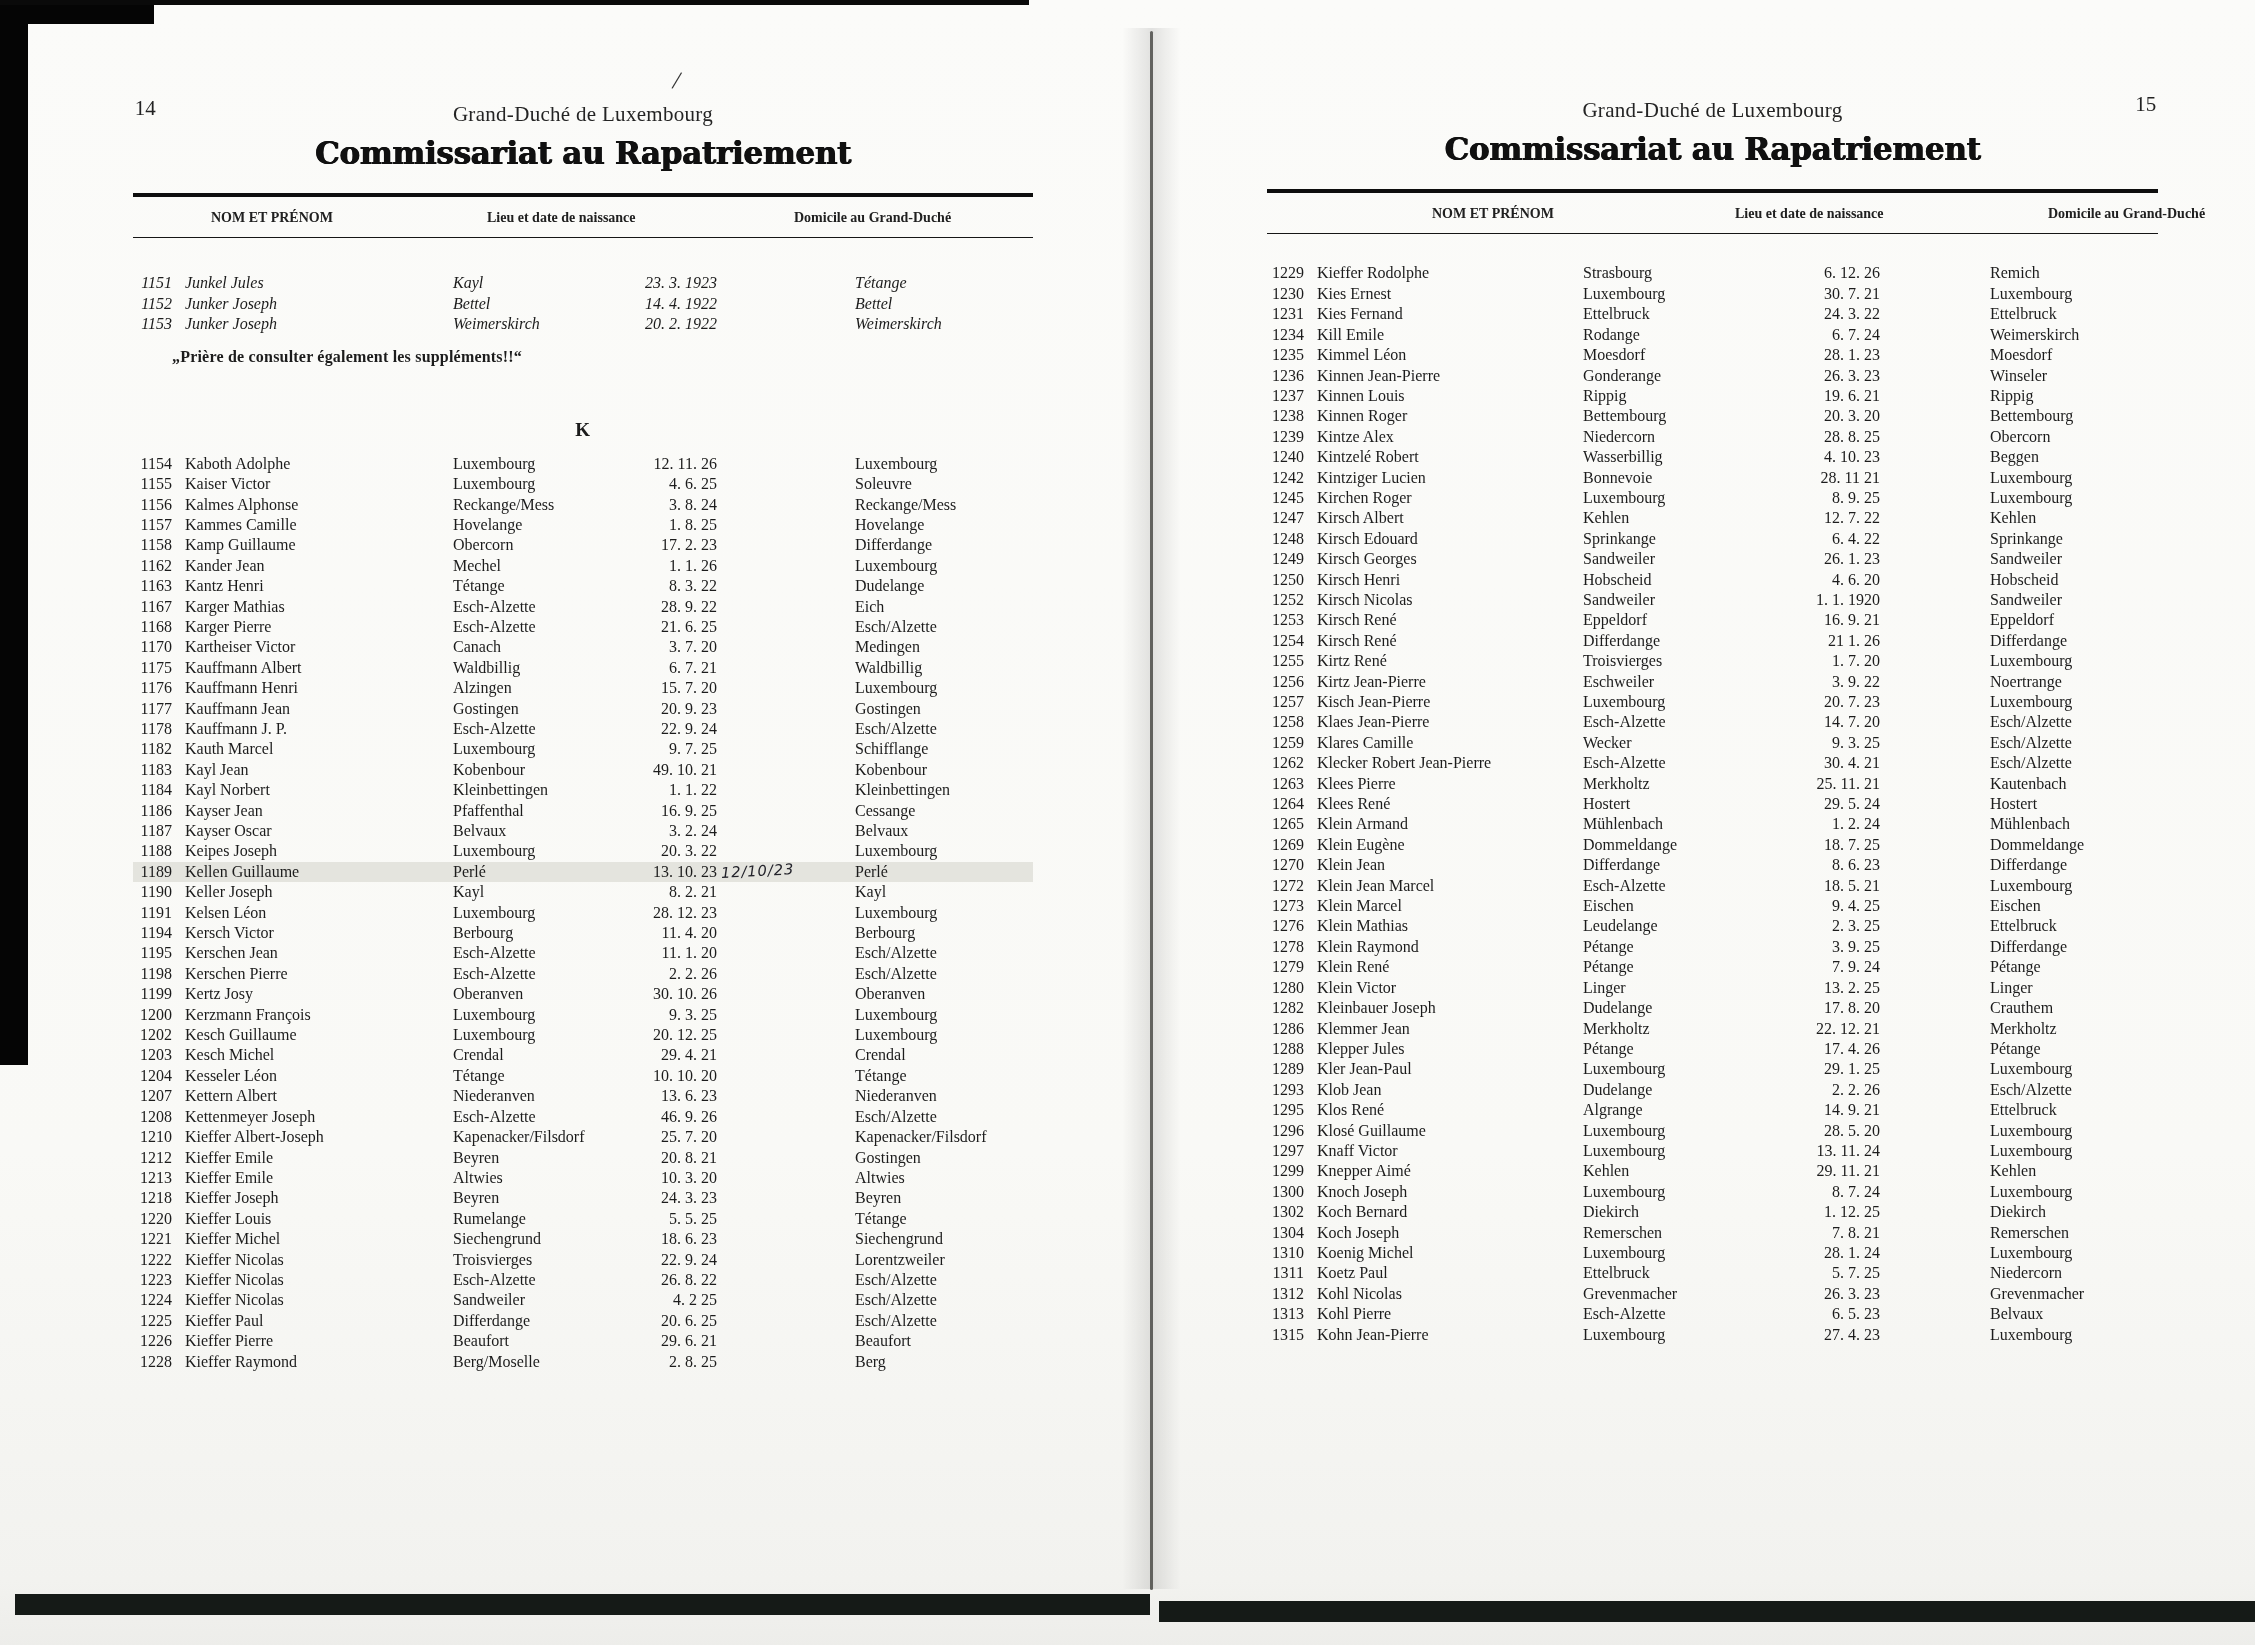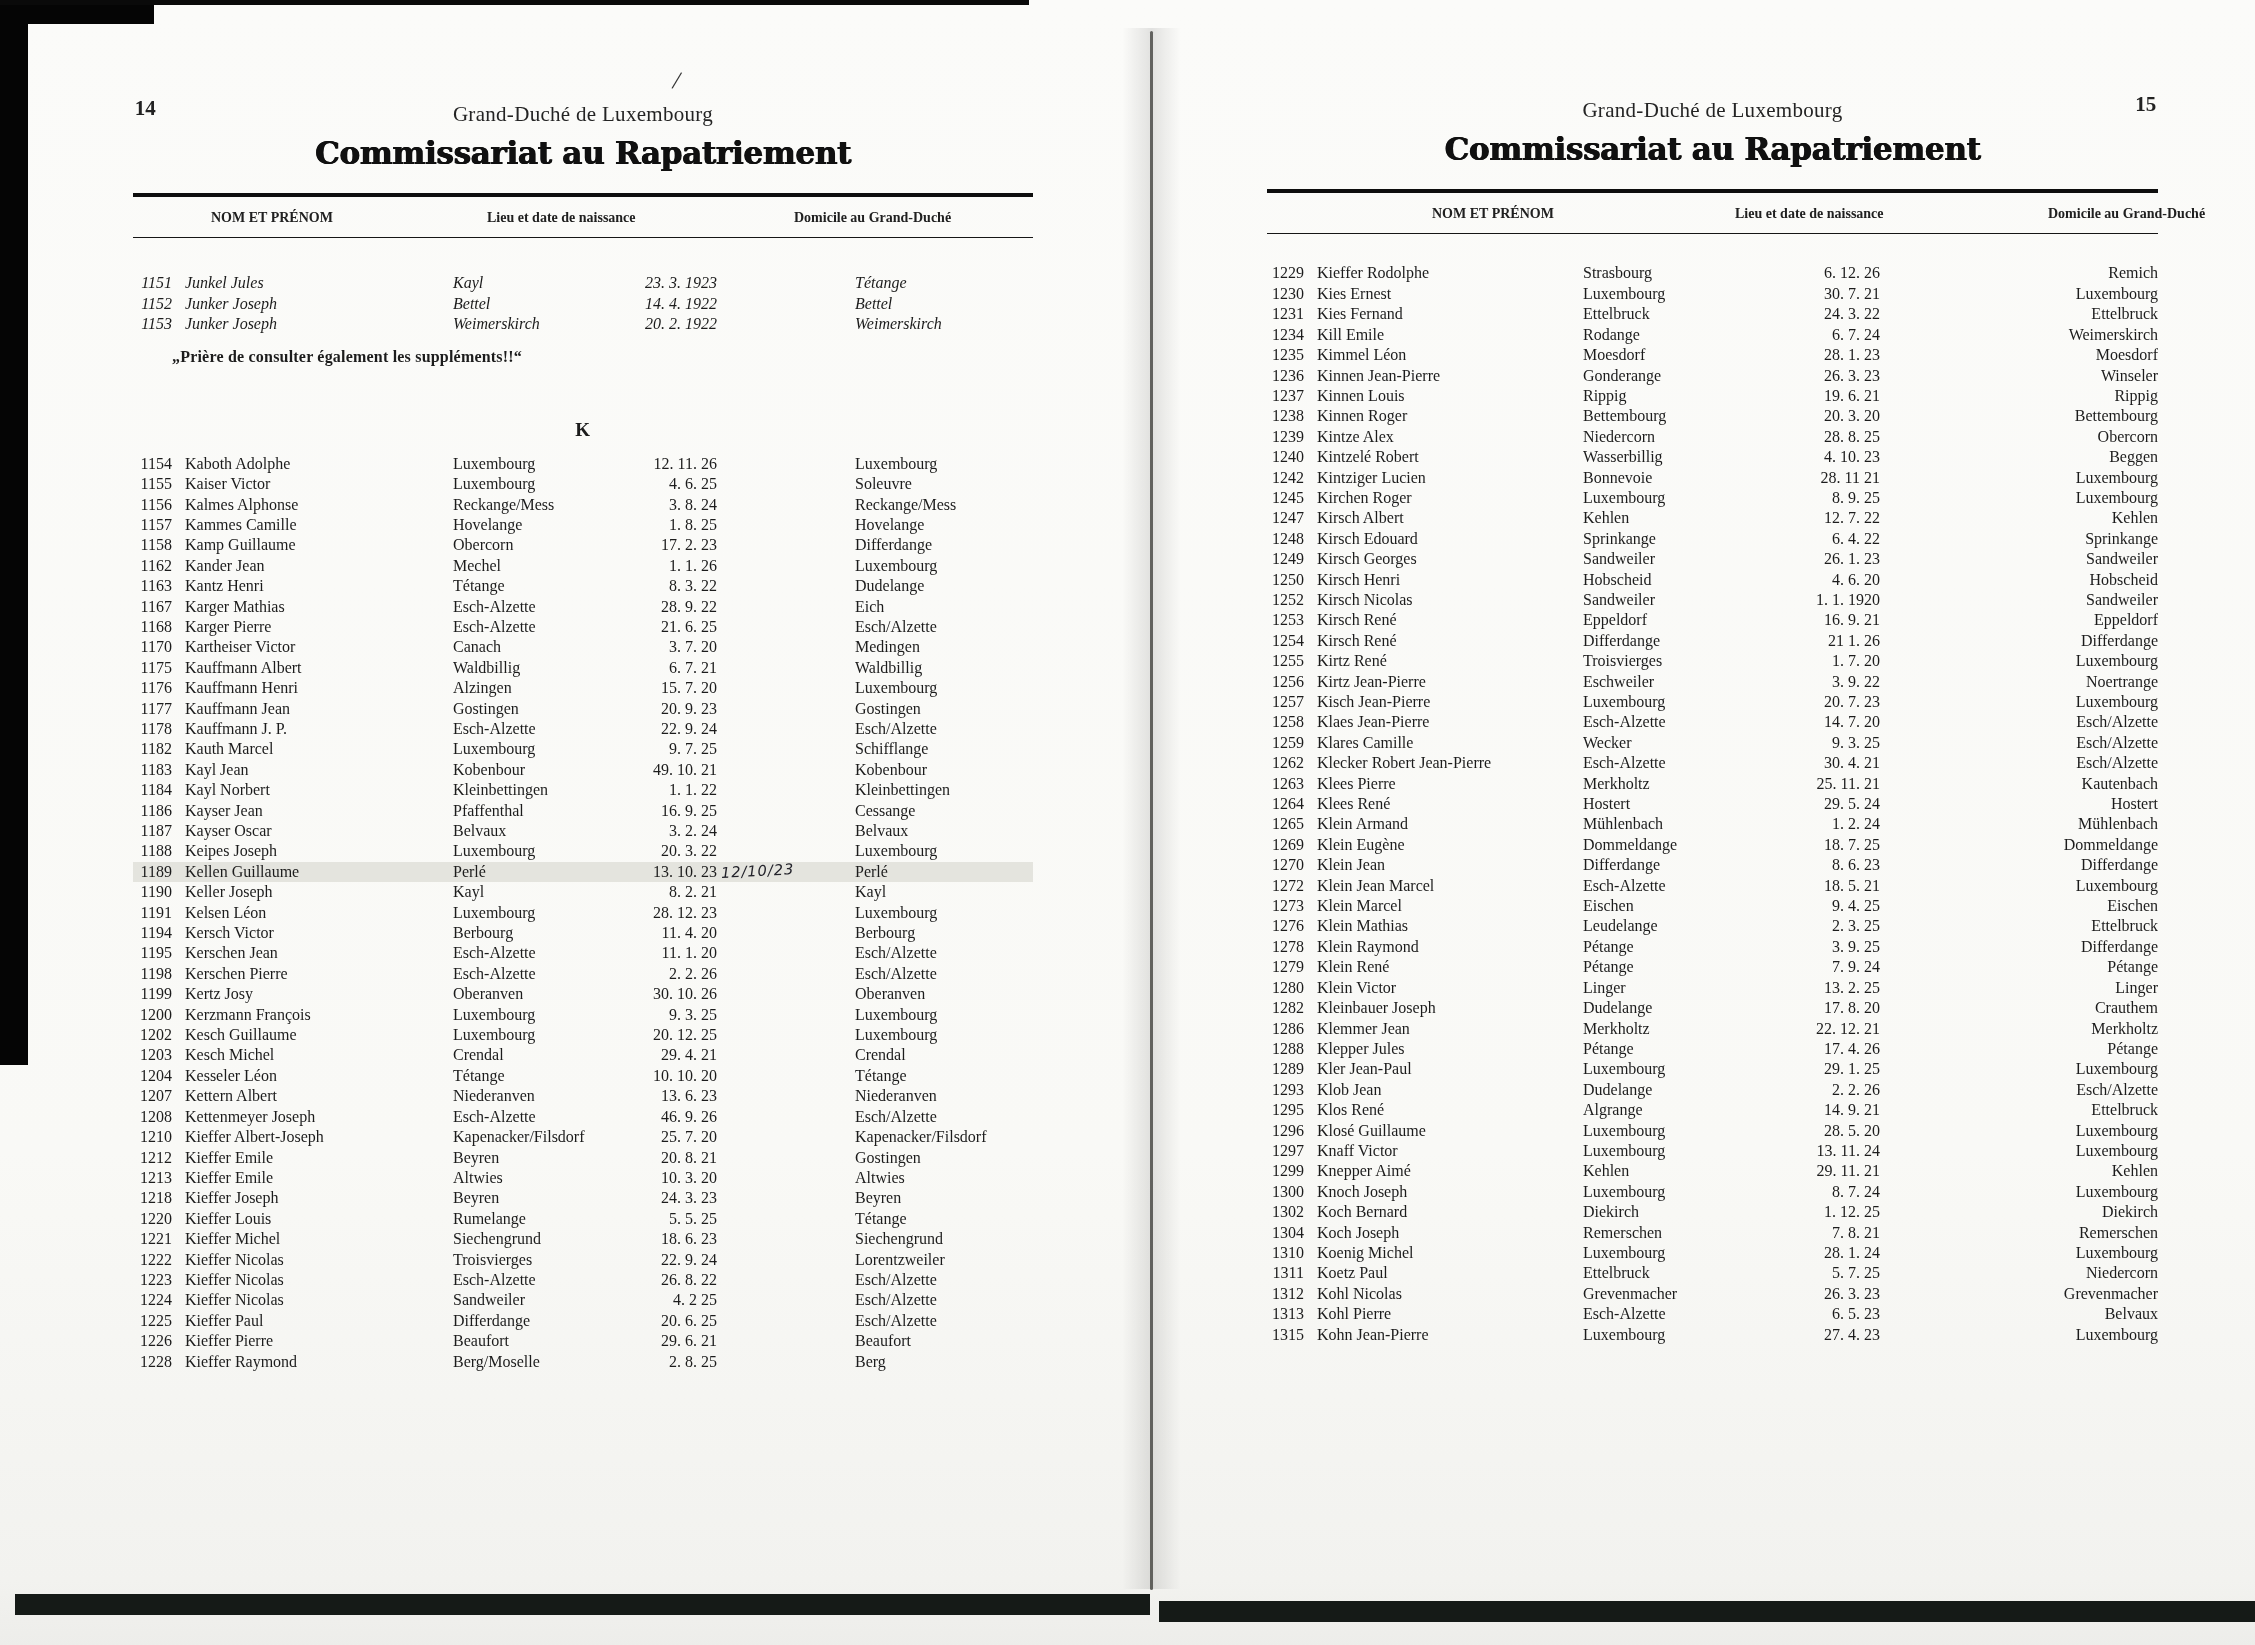--- a/index.html
+++ b/index.html
@@ -33,21 +33,21 @@
     position:absolute; left:673px; top:66px; font-size:26px; color:#333;
     transform:rotate(12deg); font-family:"Liberation Serif",serif;
   }
 
   
   .page { position:absolute; top:87px; }
   .page-left  { left:133px; width:900px; }
   .page-right { left:1267px; width:891px; top:83px; }
 
   .page-head { position:relative; text-align:center; padding-top:14.7px; }
-  .pagenum { position:absolute; top:9.2px; font-size:21px; color:#222;font-weight:bold; }
+  .pagenum { position:absolute; top:9.2px; font-size:21px; color:#222; }
   .page-left  .pagenum { left:1.8px; }
   .page-right .pagenum { right:1.8px; }
   .subhead { font-size:21px; letter-spacing:0.3px; color:#242424; }
   .title {
     font-family:"DejaVu Serif", serif; font-weight:bold;
     font-size:31px; letter-spacing:-0.3px; margin-top:8.3px; color:#101010;
     text-shadow:0.7px 0 0 #131313, -0.3px 0 0 #131313;
   }
   .rule-thick { height:3.7px; background:#0e0e0e; margin-top:22px; }
   .colheads { position:relative; height:40px; font-size:14px; font-weight:bold; color:#202020; }
@@ -63,21 +63,21 @@
     display:grid; position:relative;
     line-height:20.4px; font-size:16px; white-space:nowrap;
   }
   .page-left  .trow { grid-template-columns:39px 268px 174px 103px 1fr; }
   .page-right .trow { grid-template-columns:37px 266px 207px 103px 1fr; }
   .c-num  { text-align:right; }
   .c-name { padding-left:13px; overflow:hidden; }
   .c-place{ padding-left:13px; overflow:hidden; }
   .c-date { text-align:right; }
   .page-left  .c-dom { padding-left:138px; overflow:hidden; }
-  .page-right .c-dom { padding-left:110px; overflow:hidden;text-align:right; }
+  .page-right .c-dom { padding-left:110px; overflow:hidden; }
   .trow.highlight { background:#e4e4de; }
   .annotation {
     position:absolute; left:588px; top:-0.9px;
     font-family:"DejaVu Sans", sans-serif; font-style:italic;
     font-size:14.7px; color:#23232b; transform:rotate(-3deg); letter-spacing:0.9px;
   }
 
   .note { margin-top:13px; padding-left:39px; font-weight:bold; font-size:16px; letter-spacing:0.2px; }
   .section-letter { margin-top:53px; text-align:center; font-weight:bold; font-size:19px; letter-spacing:0.9px; }
   .pre-rows { margin-top:35px;font-style:italic; }

